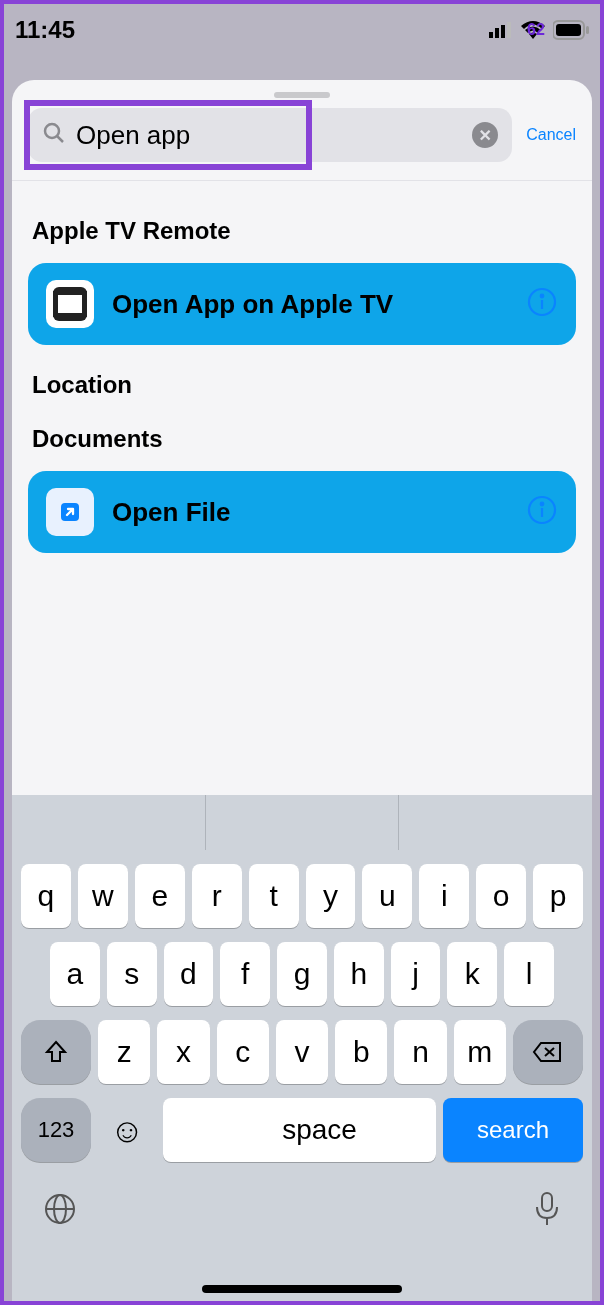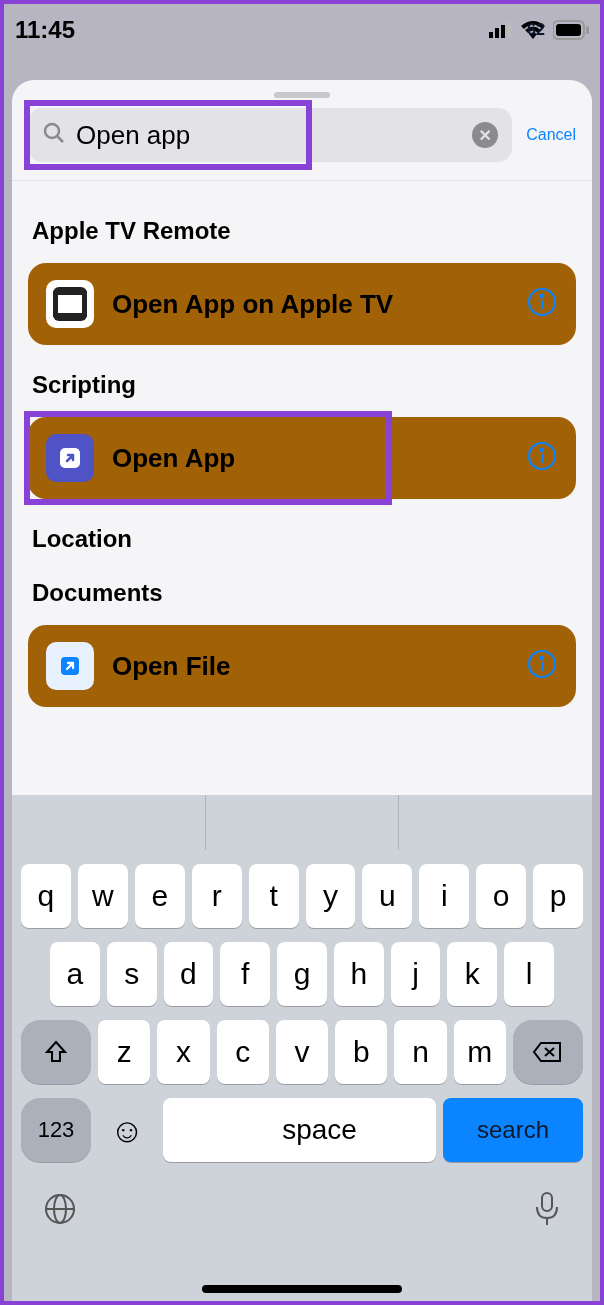--- a/index.html
+++ b/index.html
@@ -24,21 +24,21 @@
   .mag { color: #8a8a8f; }
   .search-input { border: none; outline: none; background: transparent; font-size: 26px; color: #000; flex: 1; padding-left: 10px; caret-color: #0a84ff; }
   .clear-btn { width: 26px; height: 26px; border-radius: 50%; background: #8a8a8f; display: flex; align-items: center; justify-content: center; color: #e2e2e7; font-size: 16px; font-weight: 700; cursor: pointer; }
   .cancel { color: #0a84ff; font-size: 16px; cursor: pointer; }
 
   .divider { height: 1px; background: #e2e2e7; }
 
   .results { padding: 10px 16px 0; overflow: hidden; }
   .section { margin-top: 26px; }
   .section-title { font-size: 24px; font-weight: 700; color: #000; margin-bottom: 18px; padding-left: 4px; }
-  .row { background: #a16207; border-radius: 18px; height: 82px; display: flex; align-items: center; padding: 0 18px; gap: 18px; position: relative; cursor: pointer; }
+  .row { background: #0ea5e9; border-radius: 18px; height: 82px; display: flex; align-items: center; padding: 0 18px; gap: 18px; position: relative; cursor: pointer; }
   .row-hl { position: absolute; left: -4px; top: -6px; width: 368px; height: 94px; border: 6px solid #8843d6; pointer-events: none; }
   .row-label { flex: 1; font-size: 26px; font-weight: 600; color: #000; }
   .info-btn { color: #0a84ff; cursor: pointer; }
   .app-icon { width: 48px; height: 48px; border-radius: 10px; display: flex; align-items: center; justify-content: center; flex-shrink: 0; }
 
   
   .keyboard { position: absolute; bottom: 0; left: 12px; right: 12px; height: 510px; background: #ced3da; }
   .suggestions { height: 55px; display: flex; }
   .sug { flex: 1; border-right: 1px solid #aeb3ba; }
   .sug:last-child { border-right: none; }
@@ -46,21 +46,21 @@
   .krow.top { margin-top: 14px; }
   .krow.mid { padding: 0 38px; }
   .key { flex: 1; height: 64px; background: #fff; border-radius: 8px; box-shadow: 0 1px 0 rgba(0,0,0,0.25); display: flex; align-items: center; justify-content: center; font-size: 30px; color: #000; cursor: pointer; }
   .key.mod { background: #abb1bb; border-radius: 19px; }
   .key.shift { flex: 0 0 70px; }
   .key.del { flex: 0 0 70px; }
   .krow.bottom { padding: 0 9px; }
   .key.num { flex: 0 0 70px; font-size: 22px; }
   .key.emoji { flex: 0 0 58px; background: transparent; box-shadow: none; font-size: 34px; }
   .key.space { flex: 1; font-size: 28px; padding-left: 40px; }
-  .key.search { flex: 0 0 140px; background: #0a84ff; color: #0f172a; font-size: 24px; }
+  .key.search { flex: 0 0 140px; background: #0a84ff; color: #ffffff; font-size: 24px; }
   .kfooter { display: flex; justify-content: space-between; align-items: center; padding: 14px 30px 0; color: #555; }
   .home-ind { position: absolute; bottom: 12px; left: 50%; transform: translateX(-50%); width: 200px; height: 8px; background: #000; border-radius: 4px; }
 </style>
 </head>
 <body>
 
 <div class="status-bar">
   <div class="status-time">11:45</div>
   <div class="status-right">
     <span class="signal">
@@ -75,21 +75,21 @@
         <svg width="24" height="18" viewBox="0 0 24 18">
           <path d="M12 18 L8 13 Q12 10 16 13 Z M4 9 Q12 2 20 9 L17 12 Q12 7 7 12 Z M0 5 Q12 -5 24 5 L21 8 Q12 -1 3 8 Z" fill="#000"></path>
         </svg>
       </span>
     <span class="battery">
       <svg width="36" height="20" viewBox="0 0 36 20">
           <rect x="0" y="1" width="31" height="18" rx="5" fill="none" stroke="#999" stroke-width="2"></rect>
           <rect x="33" y="6" width="3" height="8" rx="1.5" fill="#999"></rect>
           <rect x="3" y="4" width="25" height="12" rx="3" fill="#000"></rect>
         </svg>
-      <span class="battery-pct" style="position:absolute; transform:translateX(-30px); background:transparent; color:#0f172a;">62</span>
+      <span class="battery-pct" style="position:absolute; transform:translateX(-30px); background:transparent; color:#6d28d9;">62</span>
     </span>
   </div>
 </div>
 
 <div class="sheet">
   <div class="grabber"></div>
 
   <div class="search-row">
     <div class="search-wrap">
       <div class="search-hl"></div>
@@ -120,38 +120,20 @@
         </div>
         <div class="row-label">Open App on Apple TV</div>
         <span class="info-btn"><svg width="32" height="32" viewBox="0 0 32 32" fill="none" stroke="currentColor" stroke-width="2.2">
               <circle cx="16" cy="16" r="13"></circle>
               <circle cx="16" cy="10" r="1.3" fill="currentColor"></circle>
               <line x1="16" y1="14" x2="16" y2="23"></line>
             </svg></span>
       </div>
     </div>
 
-    <div class="section">
-      <div class="section-title">Scripting</div>
-      <div class="row">
-        <div class="row-hl"></div>
-        <div class="app-icon" style="background:#4f53c6;">
-          <svg width="26" height="26" viewBox="0 0 26 26">
-              <rect x="3" y="3" width="20" height="20" rx="5" fill="#fff"></rect>
-              <path d="M10 16 L16 10 M16 10 L11 10 M16 10 L16 15" stroke="#4f53c6" stroke-width="2.5" stroke-linecap="round" fill="none"></path>
-            </svg>
-        </div>
-        <div class="row-label">Open App</div>
-        <span class="info-btn"><svg width="32" height="32" viewBox="0 0 32 32" fill="none" stroke="currentColor" stroke-width="2.2">
-              <circle cx="16" cy="16" r="13"></circle>
-              <circle cx="16" cy="10" r="1.3" fill="currentColor"></circle>
-              <line x1="16" y1="14" x2="16" y2="23"></line>
-            </svg></span>
-      </div>
-    </div>
 
     <div class="section">
       <div class="section-title">Location</div>
     </div>
 
     <div class="section">
       <div class="section-title">Documents</div>
       <div class="row">
         <div class="app-icon" style="background:#e8f1fe;">
           <svg width="26" height="26" viewBox="0 0 26 26">

